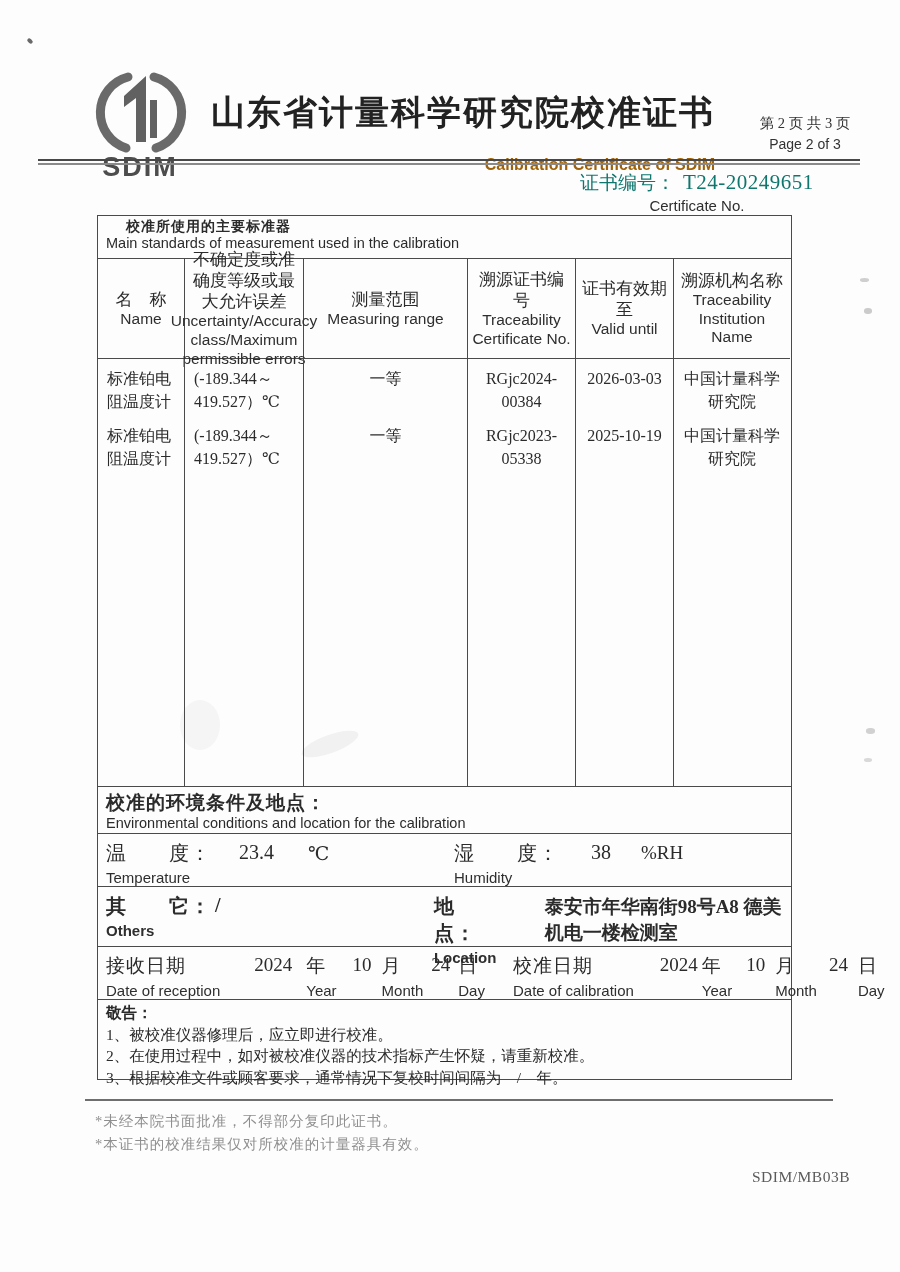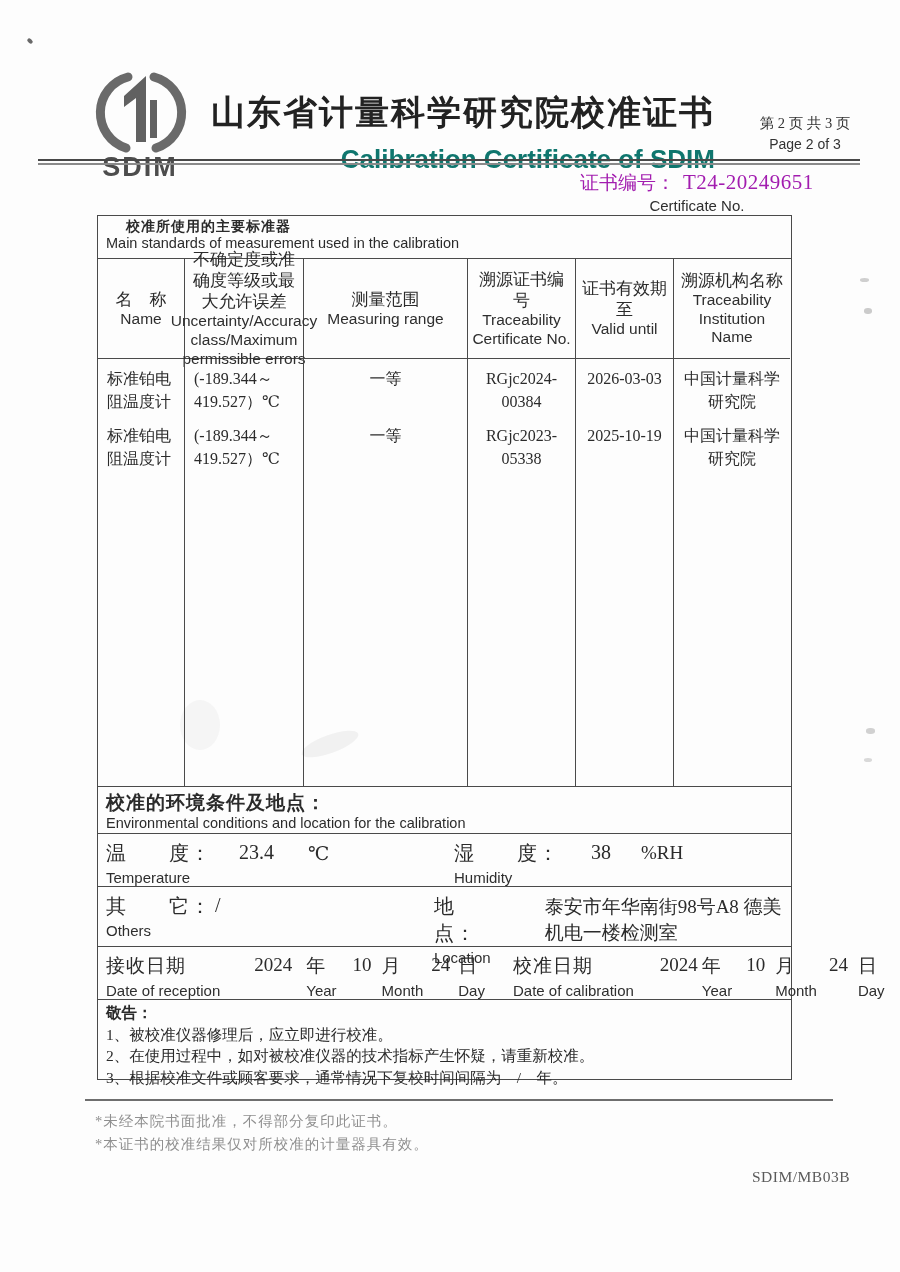--- a/index.html
+++ b/index.html
@@ -13,31 +13,31 @@
 
   
   .logo-block { position: absolute; left: 80px; top: 70px; width: 120px; text-align: center; }
   .logo-mark { display: block; margin: 0 auto; }
   .logo-text {
     font-family: "Liberation Sans", sans-serif; font-weight: bold;
     font-size: 27px; letter-spacing: 2px; color: #4d4d4d; margin-top: -4px;
   }
   .title-block { position: absolute; left: 205px; top: 90px; width: 510px; text-align: right; }
   .title-cn { font-size: 34px; font-weight: 600; letter-spacing: 2px; color: #222; }
-  .title-en { font-family: "Liberation Sans", sans-serif; font-weight: bold; font-size: 26px; color: #0f766e; margin-top: 8px; }
+  .title-en { font-family: "Liberation Sans", sans-serif; font-weight: bold; font-size: 16px; color: #a16207; margin-top: 20px; }
   .page-info { position: absolute; left: 740px; top: 112px; width: 130px; text-align: center; font-size: 14.5px; line-height: 1.55; color: #333; }
   .page-info .en { font-family: "Liberation Sans", sans-serif; font-size: 14px; }
   .header-rule {
     position: absolute; left: 38px; top: 159px; width: 822px; height: 6px;
     border-top: 2.5px solid #484848; border-bottom: 2px solid #8a8a8a;
   }
 
   
   .cert-block { position: absolute; left: 580px; top: 170px; }
-  .cert-line1 { font-size: 19px; color: #a21caf; }
+  .cert-line1 { font-size: 19px; color: #0f766e; }
   .cert-number { font-size: 21px; letter-spacing: 0.5px; padding-left: 8px; }
   .cert-line2 { font-family: "Liberation Sans", sans-serif; font-size: 15px; color: #2e2e2e; margin-top: 1px; text-align: center; }
 
   
   .std-table { position: absolute; left: 97px; top: 215px; width: 695px; border: 1.6px solid #4a4a4a; background: transparent; }
   .t-title { height: 43px; border-bottom: 1.6px solid #4a4a4a; padding: 2px 8px 0 8px; }
   .t-title .cn { font-size: 14px; font-weight: 600; letter-spacing: 1px; margin-left: 20px; }
   .t-title .en { font-family: "Liberation Sans", sans-serif; font-size: 14.5px; margin-top: -1px; }
 
   .t-grid { display: grid; grid-template-columns: 87px 119px 164px 108px 98px 116px; grid-template-rows: 100px 57px 57px 313px; }
@@ -57,21 +57,21 @@
 
   .kv-row { display: flex; }
   .kv { display: flex; align-items: flex-start; }
   .kv-label .cn { font-size: 20px; letter-spacing: 1px; }
   .kv-label .en { font-family: "Liberation Sans", sans-serif; font-size: 15px; margin-top: 2px; color: #2e2e2e; }
   .kv-value { font-size: 20px; padding-top: 1px; }
   .kv-unit { font-size: 19px; padding-top: 2px; }
 
   .row-temp { height: 53px; padding: 6px 0 0 8px; }
   .row-temp .half-l { width: 348px; }
-  .row-other { height: 60px; padding: 6px 0 0 8px; }
+  .row-other { height: 60px; padding: 6px 0 0 8px; font-weight: bold; }
   .row-other .half-l { width: 348px; }
   .loc-value { font-size: 19px; line-height: 1.35; width: 262px; }
 
   .row-dates { height: 53px; padding: 6px 0 0 8px; display: flex; }
   .dstack { display: flex; flex-direction: column; align-items: flex-start; }
   .dstack .cn { font-size: 19px; letter-spacing: 1px; }
   .dstack .en { font-family: "Liberation Sans", sans-serif; font-size: 15px; margin-top: 3px; color: #2e2e2e; white-space: nowrap; }
   .dnum { font-size: 19px; padding-top: 1px; }
 
   .notes-box { height: 80px; padding: 3px 10px 0 8px; }

